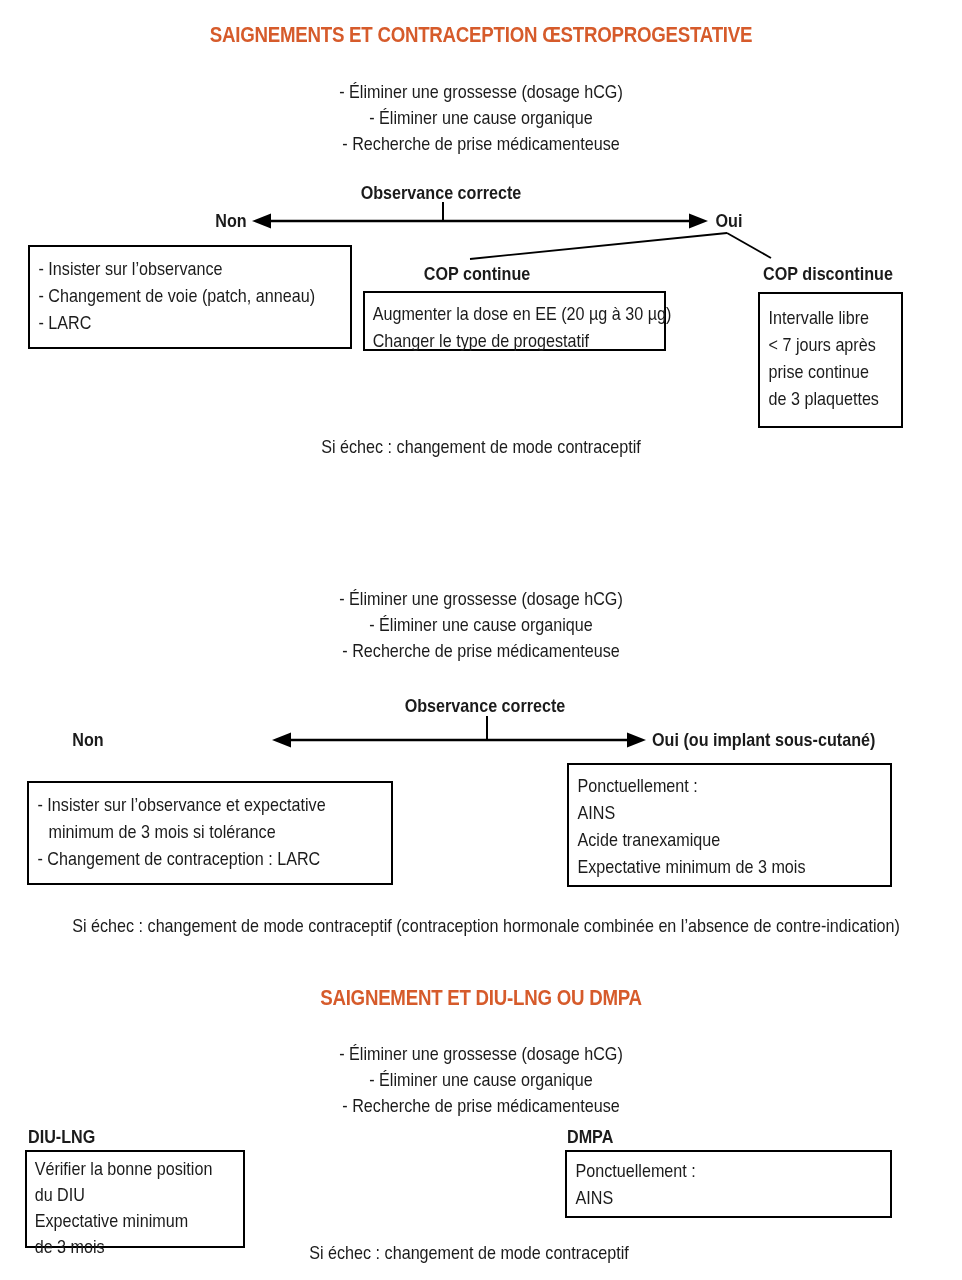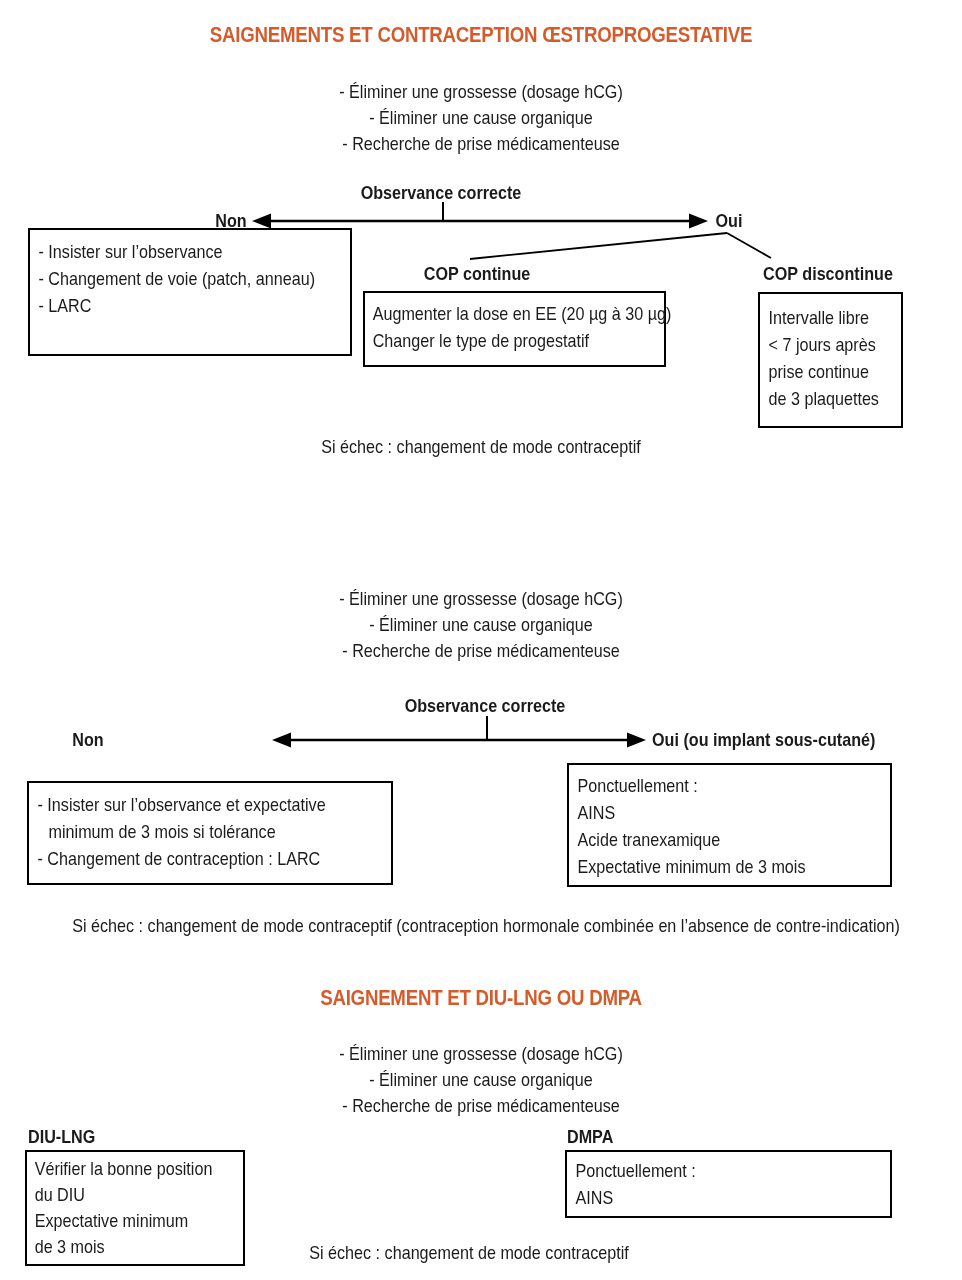--- a/index.html
+++ b/index.html
@@ -48,31 +48,31 @@
     <div>- Éliminer une grossesse (dosage hCG)</div>
     <div>- Éliminer une cause organique</div>
     <div>- Recherche de prise médicamenteuse</div>
   </div>
 
   <div class="abs lbl cx oc nw" style="top:182px;left:341px;width:200px;text-align:center;">Observance correcte</div>
 
   <div class="abs lbl cx oc" style="top:210px;left:186px;width:90px;text-align:center;">Non</div>
   <div class="abs lbl cx oc" style="top:210px;left:684px;width:90px;text-align:center;">Oui</div>
 
-  <div class="box" style="left:28px;top:228px;width:324px;height:128px;">
+  <div class="box" style="left:28px;top:245px;width:324px;height:104px;">
     <div class="inner cx ol nw">
       <div>- Insister sur l’observance</div>
       <div>- Changement de voie (patch, anneau)</div>
       <div>- LARC</div>
     </div>
   </div>
 
   <div class="abs lbl cx oc nw" style="top:263px;left:377px;width:200px;text-align:center;">COP continue</div>
 
-  <div class="box" style="left:363px;top:291px;width:303px;height:76px;">
+  <div class="box" style="left:363px;top:291px;width:303px;height:60px;">
     <div class="inner cx ol nw" style="padding:7px 9px;">
       <div>Augmenter la dose en EE (20 µg à 30 µg)</div>
       <div>Changer le type de progestatif</div>
     </div>
   </div>
 
   <div class="abs lbl cx oc nw" style="top:263px;left:728px;width:200px;text-align:center;">COP discontinue</div>
 
   <div class="box" style="left:758px;top:292px;width:145px;height:136px;">
     <div class="inner cx ol nw" style="padding:10px 10px;">
@@ -120,21 +120,21 @@
 
   <div class="abs c s19 cx oc" style="top:1041px;">
     <div>- Éliminer une grossesse (dosage hCG)</div>
     <div>- Éliminer une cause organique</div>
     <div>- Recherche de prise médicamenteuse</div>
   </div>
 
   <div class="abs lbl cx ol nw" style="top:1126px;left:28px;">DIU-LNG</div>
   <div class="abs lbl cx ol nw" style="top:1126px;left:567px;">DMPA</div>
 
-  <div class="box" style="left:25px;top:1150px;width:220px;height:116px;line-height:26px;">
+  <div class="box" style="left:25px;top:1150px;width:220px;height:98px;line-height:26px;">
     <div class="inner cx ol nw" style="padding:4px 9px;">
       <div>Vérifier la bonne position</div>
       <div>du DIU</div>
       <div>Expectative minimum</div>
       <div>de 3 mois</div>
     </div>
   </div>
 
   <div class="box" style="left:565px;top:1150px;width:327px;height:68px;">
     <div class="inner cx ol nw" style="padding:5px 10px;">

